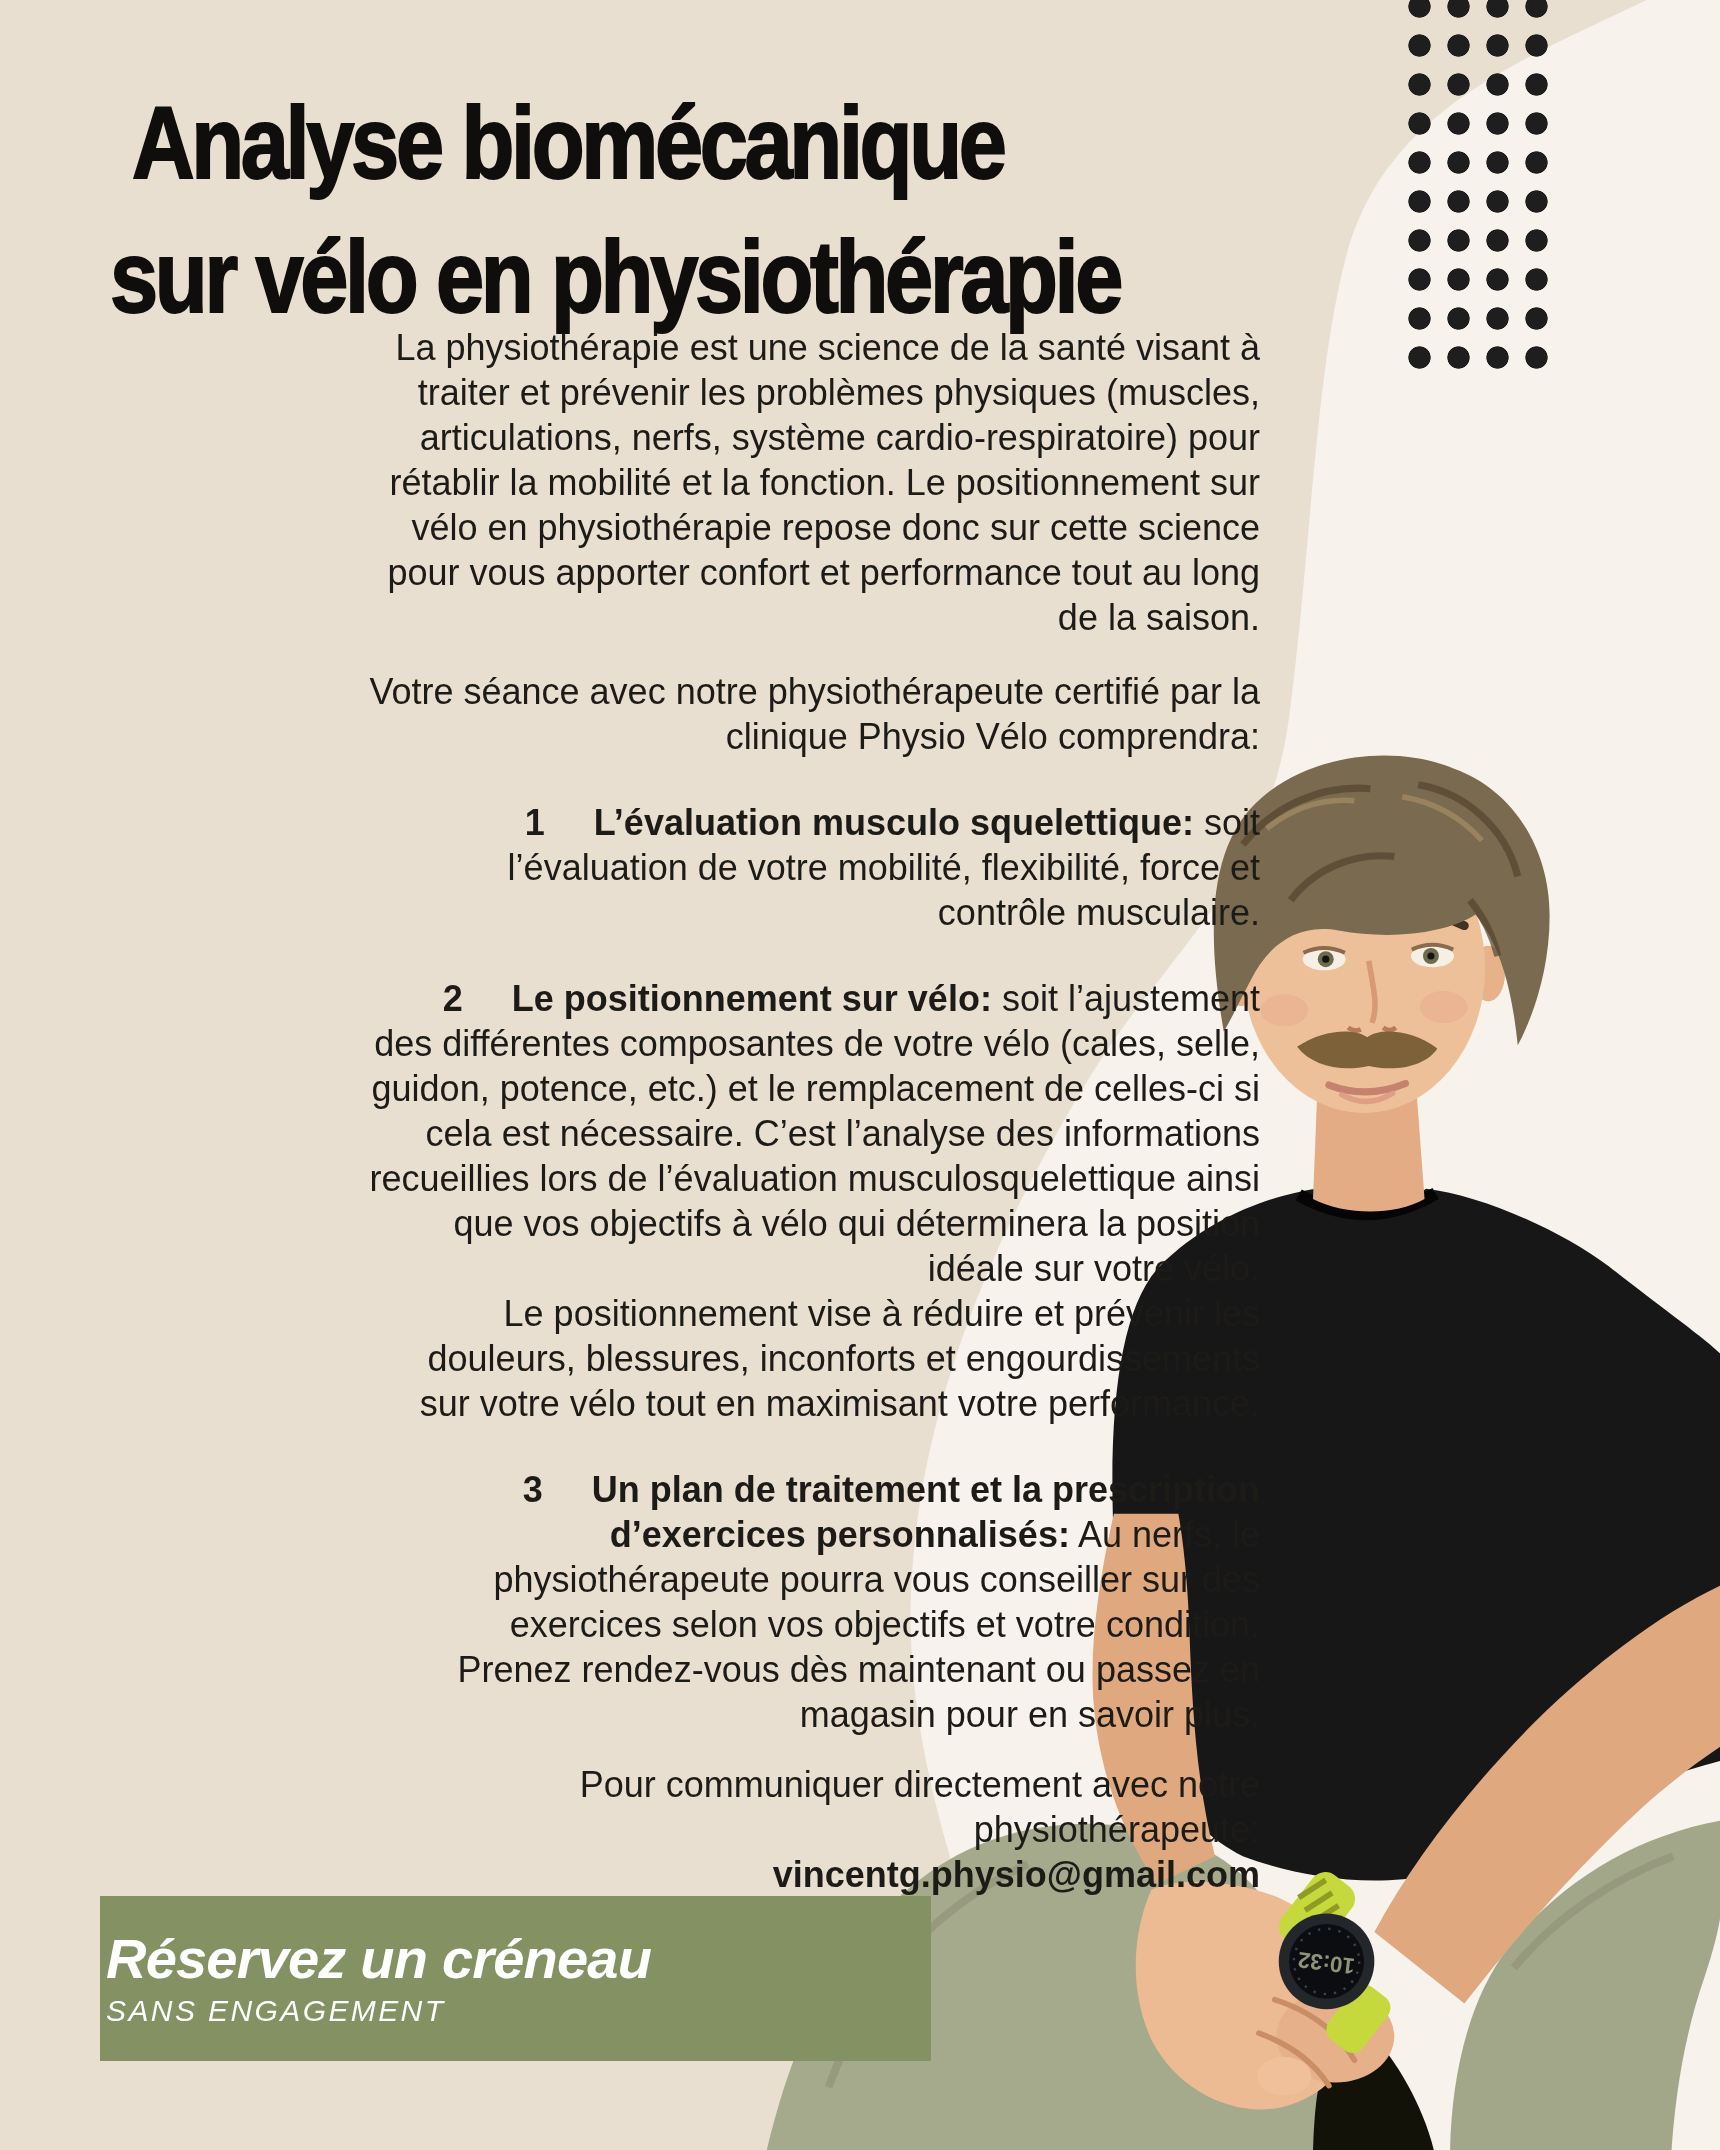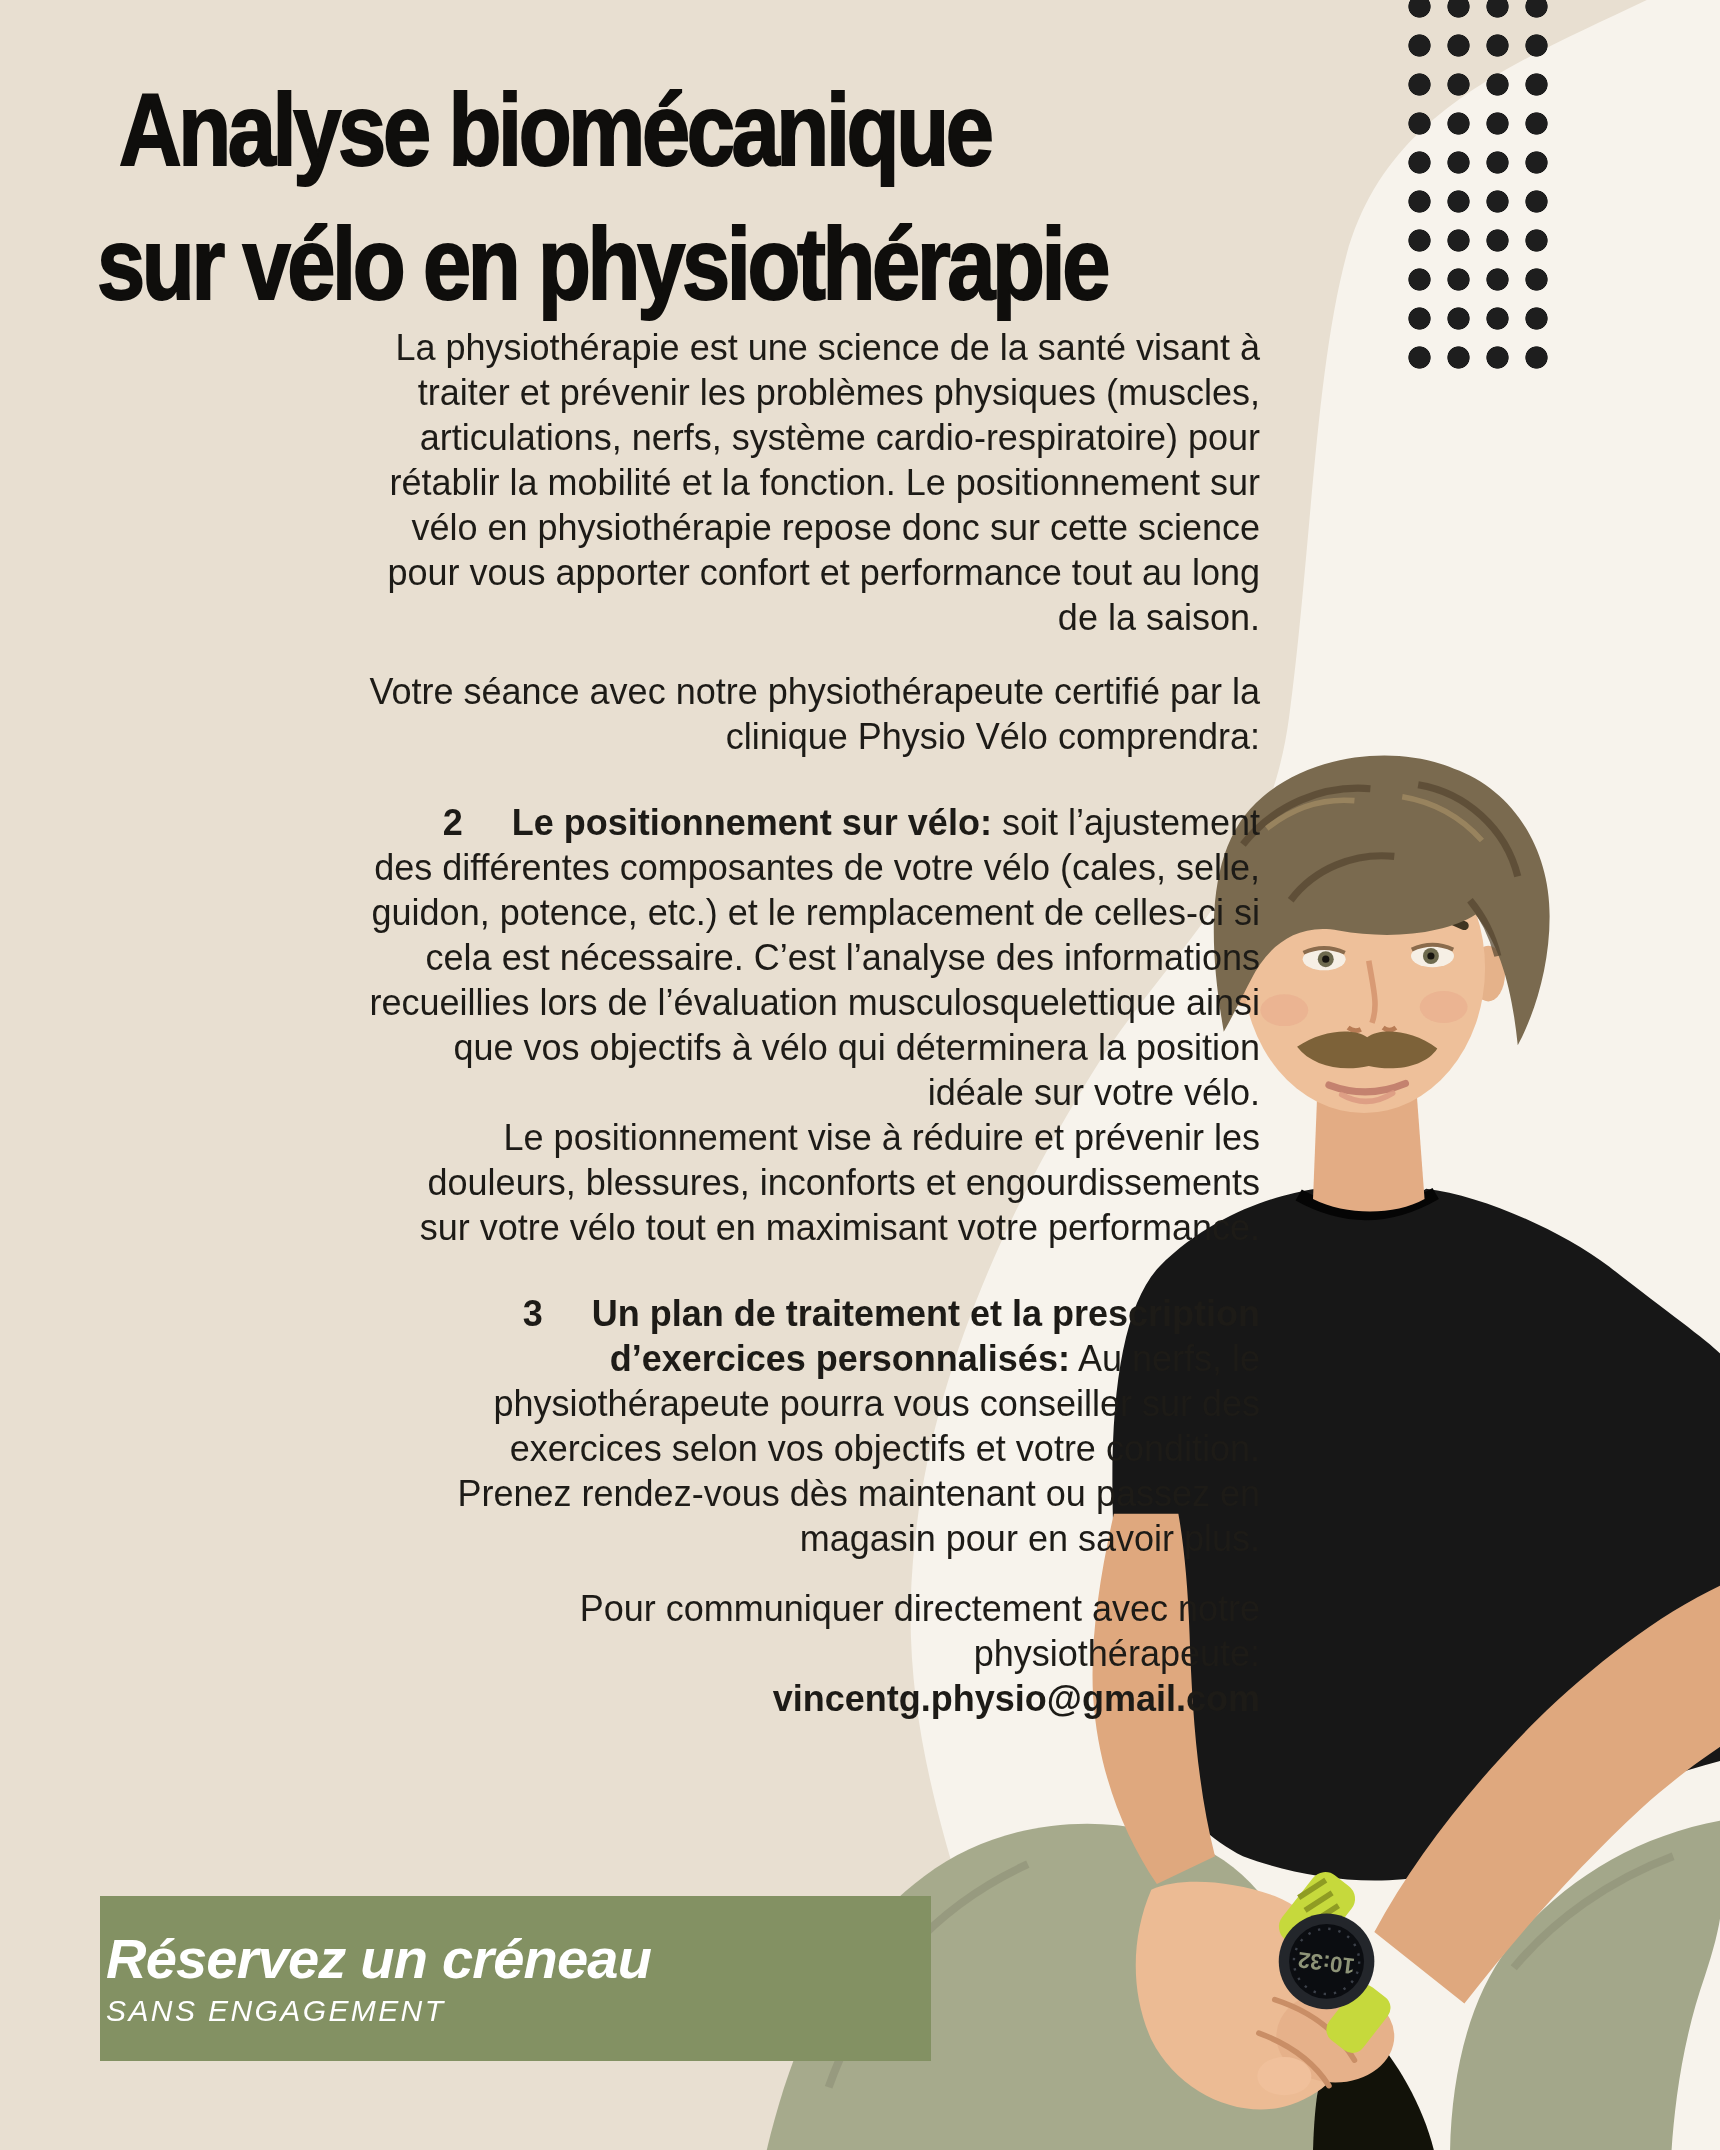--- a/index.html
+++ b/index.html
@@ -16,21 +16,21 @@
   }
   svg.layer{position:absolute;left:0;top:0;width:1721px;height:2151px;}
   .dots{
     position:absolute;left:1400px;top:-13.5px;width:156px;height:386px;
     background-image:radial-gradient(circle,var(--dot) 10.8px,transparent 11.5px);
     background-size:39px 39px;
   }
   .content{position:absolute;left:97px;top:325px;width:1163px;font-size:36px;line-height:45px;text-align:right;}
   .content p{margin:0;}
   h1.title{
-    position:absolute;left:97px;top:63px;margin:0;color:#0f0e0c;
+    position:absolute;left:97px;top:63px;margin:13px;color:#0f0e0c;
     font-size:102px;line-height:134px;font-weight:bold;letter-spacing:-4px;
     -webkit-text-stroke:2px #0f0e0c;white-space:nowrap;
   }
   h1.title .tline{display:inline-block;transform:scaleX(0.85);transform-origin:left center;}
   h1.title .indent{margin-left:22px;}
   .pre{white-space:pre-line;}
   .intro{margin-bottom:29px !important;}
   .seance{margin-bottom:41px !important;}
   .list-item{margin-bottom:41px !important;}
   .list-item.last{margin-bottom:25px !important;margin-left:28px;}
@@ -191,20 +191,25 @@
   <p class="pre intro">La physiothérapie est une science de la santé visant à
 traiter et prévenir les problèmes physiques (muscles,
 articulations, nerfs, système cardio-respiratoire) pour
 rétablir la mobilité et la fonction. Le positionnement sur
 vélo en physiothérapie repose donc sur cette science
 pour vous apporter confort et performance tout au long
 de la saison.</p>
   <p class="pre seance">Votre séance avec notre physiothérapeute certifié par la
 clinique Physio Vélo comprendra:</p>
 
+  <p class="list-item">
+    <span class="num">1</span><b>L’évaluation musculo squelettique:</b><span> soit</span>
+    <span class="item-body">l’évaluation de votre mobilité, flexibilité, force et
+contrôle musculaire.</span>
+  </p>
 
   <p class="list-item">
     <span class="num">2</span><b>Le positionnement sur vélo:</b><span> soit l’ajustement</span>
     <span class="item-body">des différentes composantes de votre vélo (cales, selle,
 guidon, potence, etc.) et le remplacement de celles-ci si
 cela est nécessaire. C’est l’analyse des informations
 recueillies lors de l’évaluation musculosquelettique ainsi
 que vos objectifs à vélo qui déterminera la position
 idéale sur votre vélo.
 Le positionnement vise à réduire et prévenir les

